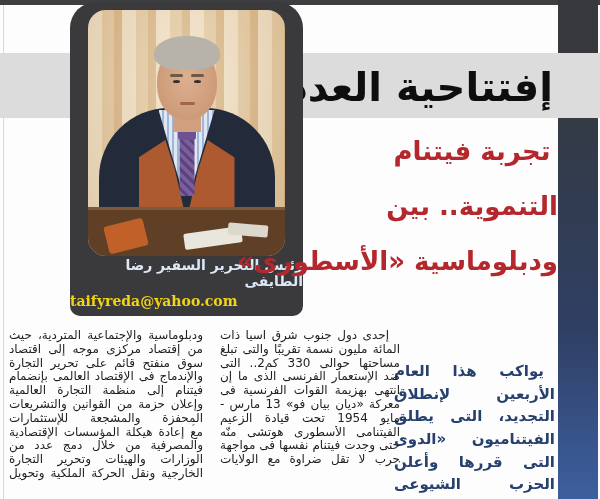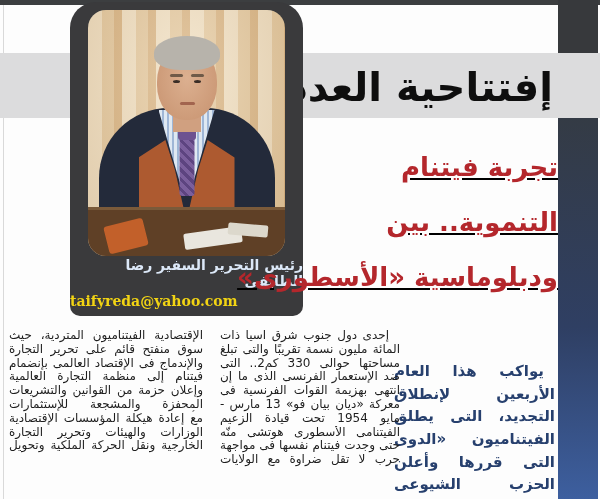--- a/index.html
+++ b/index.html
@@ -51,21 +51,21 @@
   .paper-1{position:absolute;left:96px;bottom:10px;width:58px;height:16px;background:#e9e6de;transform:rotate(-8deg);border-radius:2px;}
   .paper-2{position:absolute;left:140px;bottom:20px;width:40px;height:12px;background:#dcd8cc;transform:rotate(5deg);border-radius:2px;}
   .orange-box{position:absolute;left:18px;bottom:6px;width:40px;height:28px;background:#c2602a;transform:rotate(-14deg);border-radius:3px;}
 
   .caption{position:absolute;left:0;bottom:27px;width:100%;text-align:right;direction:rtl;
            font-size:14px;font-weight:bold;color:#dce8f8;}
   .email{position:absolute;left:0;bottom:7px;width:100%;text-align:left;
          font-family:"DejaVu Serif",serif;font-size:14px;font-weight:bold;color:#f2d413;}
 
   
-  .headline{position:absolute;left:386px;top:140px;width:172px;direction:rtl;text-decoration:underline;}
+  .headline{position:absolute;left:386px;top:124px;width:172px;text-align:center;direction:rtl;}
   .h-line{height:55px;line-height:55px;font-size:26px;font-weight:bold;color:#b4272c;white-space:nowrap;}
 
   
   .col{position:absolute;direction:rtl;overflow:hidden;}
   .t-line{text-align:justify;text-align-last:justify;overflow:hidden;}
   .col-lead{left:394px;top:360px;width:161px;height:139px;font-size:15px;font-weight:bold;color:#27406e;}
   .col-lead .t-line{height:22.7px;line-height:22.7px;}
   .col-mid{left:220px;top:329px;width:180px;height:170px;font-size:12px;color:#1e1e1e;}
   .col-left{left:9px;top:329px;width:194px;height:170px;font-size:12px;color:#1e1e1e;}
   .col-mid .t-line,.col-left .t-line{height:13.8px;line-height:13.8px;}
@@ -133,24 +133,26 @@
       <div class="t-line">ضد الإستعمار الفرنسى الذى ما إن</div>
       <div class="t-line">انتهى بهزيمة القوات الفرنسية فى</div>
       <div class="t-line">معركة «ديان بيان فو» 13 مارس - 7</div>
       <div class="t-line">مايو 1954 تحت قيادة الزعيم السياسى</div>
       <div class="t-line">الفيتنامى الأسطورى هوتشى منّه</div>
       <div class="t-line">حتى وجدت فيتنام نفسها فى مواجهة</div>
       <div class="t-line">حرب لا تقل ضراوة مع الولايات المتحدة</div>
     </div>
 
   <div class="col col-left">
-      <div class="t-line">الإقتصادية الفيتناميون المتردية، حيث</div>
+      <div class="t-line">ودبلوماسية والإجتماعية المتردية، حيث</div>
+      <div class="t-line">من إقتصاد مركزى موجه إلى اقتصاد</div>
       <div class="t-line">سوق منفتح قائم على تحرير التجارة</div>
       <div class="t-line">والإندماج فى الإقتصاد العالمى بإنضمام</div>
       <div class="t-line">فيتنام إلى منظمة التجارة العالمية</div>
       <div class="t-line">وإعلان حزمة من القوانين والتشريعات</div>
       <div class="t-line">المحفزة والمشجعة للإستثمارات الأجنبية</div>
       <div class="t-line">مع إعادة هيكلة المؤسسات الإقتصادية</div>
+      <div class="t-line">والمصرفية من خلال دمج عدد من</div>
       <div class="t-line">الوزارات والهيئات وتحرير التجارة</div>
       <div class="t-line">الخارجية ونقل الحركة الملكية وتحويل</div>
     </div>
 
 </div>
 
 </body></html>

